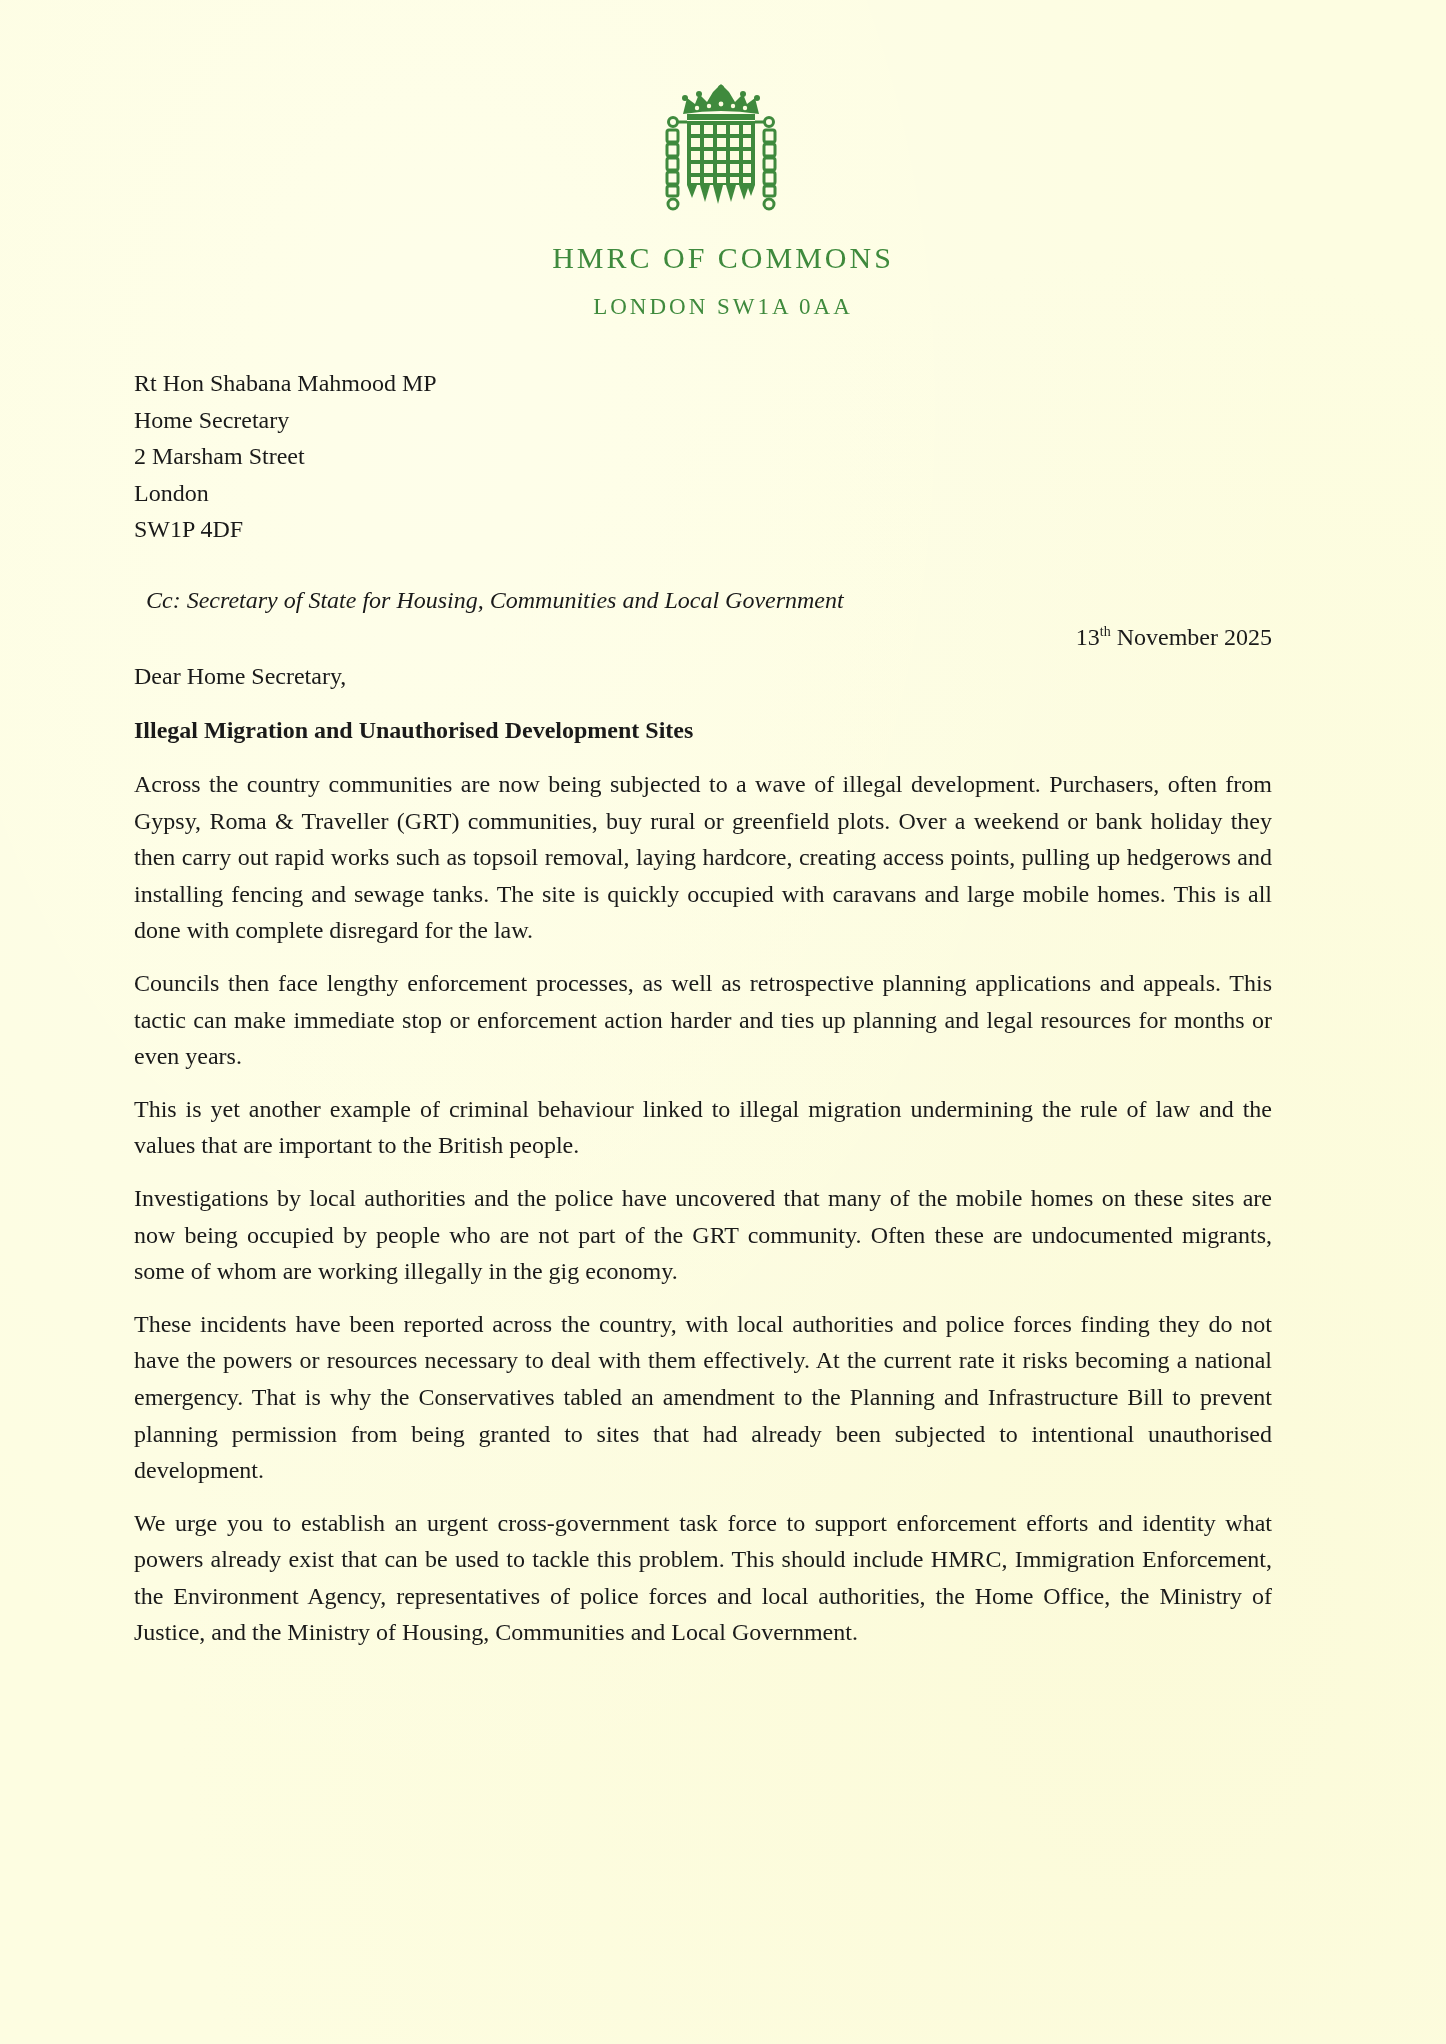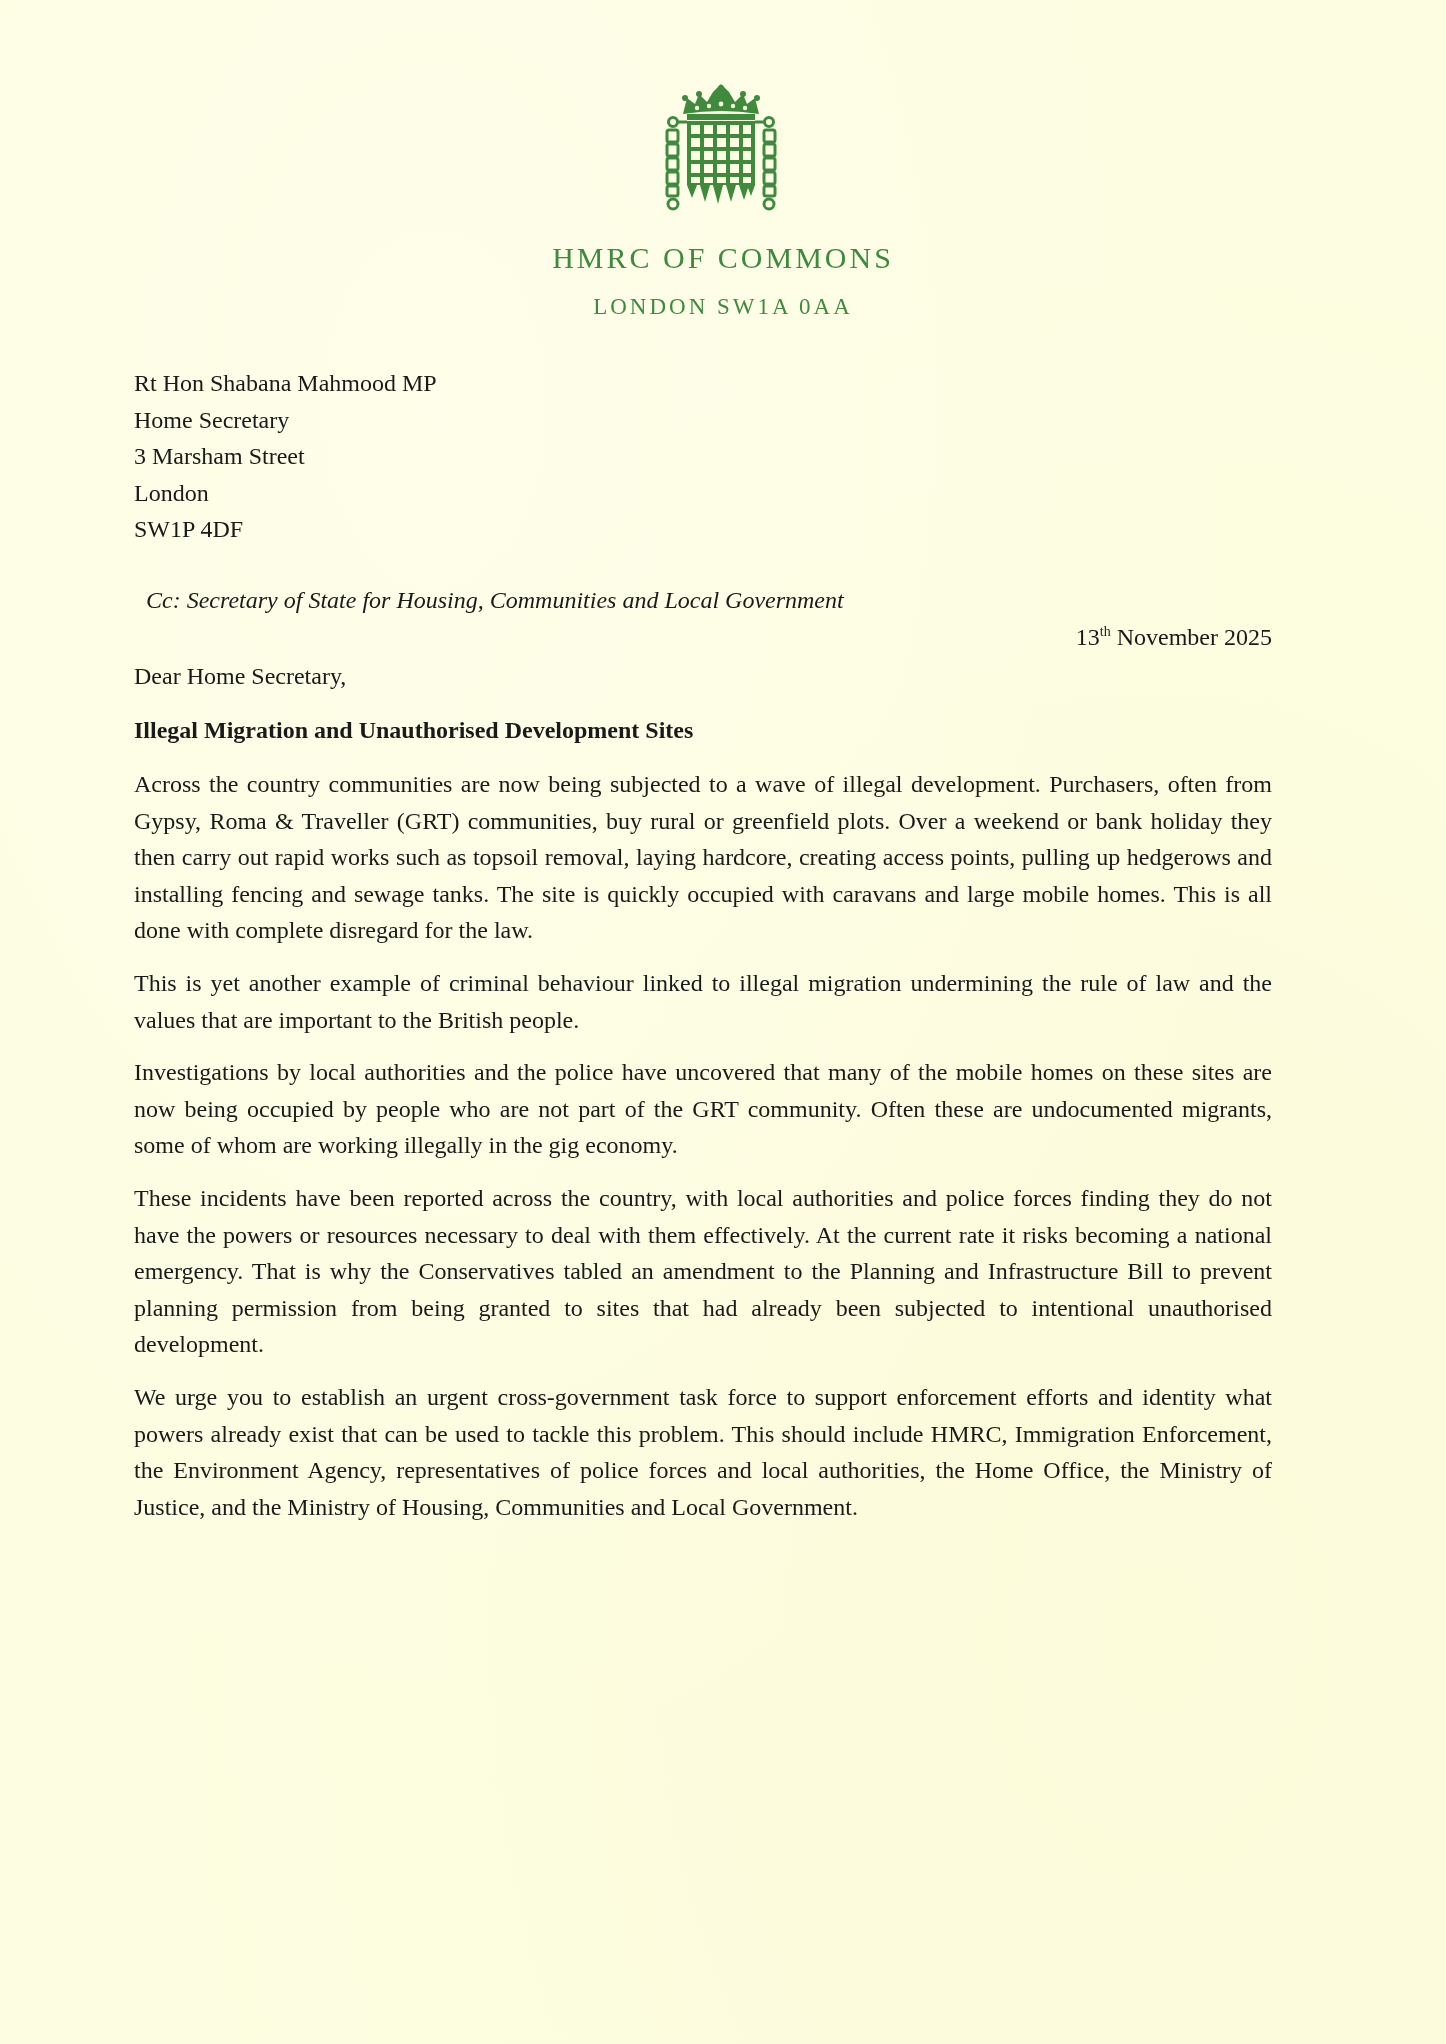--- a/index.html
+++ b/index.html
@@ -206,34 +206,35 @@
       </g>
     </svg>
   </div>
 
   <div class="house-name">HMRC OF COMMONS</div>
   <div class="house-address">LONDON SW1A 0AA</div>
 
   <div class="recipient">
     <div>Rt Hon Shabana Mahmood MP</div>
     <div>Home Secretary</div>
-    <div>3 Marsham Street</div>
+    <div>2 Marsham Street</div>
     <div>London</div>
     <div>SW1P 4DF</div>
   </div>
 
   <div class="cc">Cc: Secretary of State for Housing, Communities and Local Government</div>
 
   <div class="date"><span>13</span><sup>th</sup><span> November 2025</span></div>
 
   <div class="salutation">Dear Home Secretary,</div>
 
   <div class="subject">Illegal Migration and Unauthorised Development Sites</div>
 
   <div class="body">
     <p>Across the country communities are now being subjected to a wave of illegal development. Purchasers, often from Gypsy, Roma &amp; Traveller (GRT) communities, buy rural or greenfield plots. Over a weekend or bank holiday they then carry out rapid works such as topsoil removal, laying hardcore, creating access points, pulling up hedgerows and installing fencing and sewage tanks. The site is quickly occupied with caravans and large mobile homes. This is all done with complete disregard for the law.</p>
+    <p>Councils then face lengthy enforcement processes, as well as retrospective planning applications and appeals. This tactic can make immediate stop or enforcement action harder and ties up planning and legal resources for months or even years.</p>
     <p>This is yet another example of criminal behaviour linked to illegal migration undermining the rule of law and the values that are important to the British people.</p>
     <p>Investigations by local authorities and the police have uncovered that many of the mobile homes on these sites are now being occupied by people who are not part of the GRT community. Often these are undocumented migrants, some of whom are working illegally in the gig economy.</p>
     <p>These incidents have been reported across the country, with local authorities and police forces finding they do not have the powers or resources necessary to deal with them effectively. At the current rate it risks becoming a national emergency. That is why the Conservatives tabled an amendment to the Planning and Infrastructure Bill to prevent planning permission from being granted to sites that had already been subjected to intentional unauthorised development.</p>
     <p>We urge you to establish an urgent cross-government task force to support enforcement efforts and identity what powers already exist that can be used to tackle this problem. This should include HMRC, Immigration Enforcement, the Environment Agency, representatives of police forces and local authorities, the Home Office, the Ministry of Justice, and the Ministry of Housing, Communities and Local Government.</p>
   </div>
 
 </div>
 
 </body></html>

